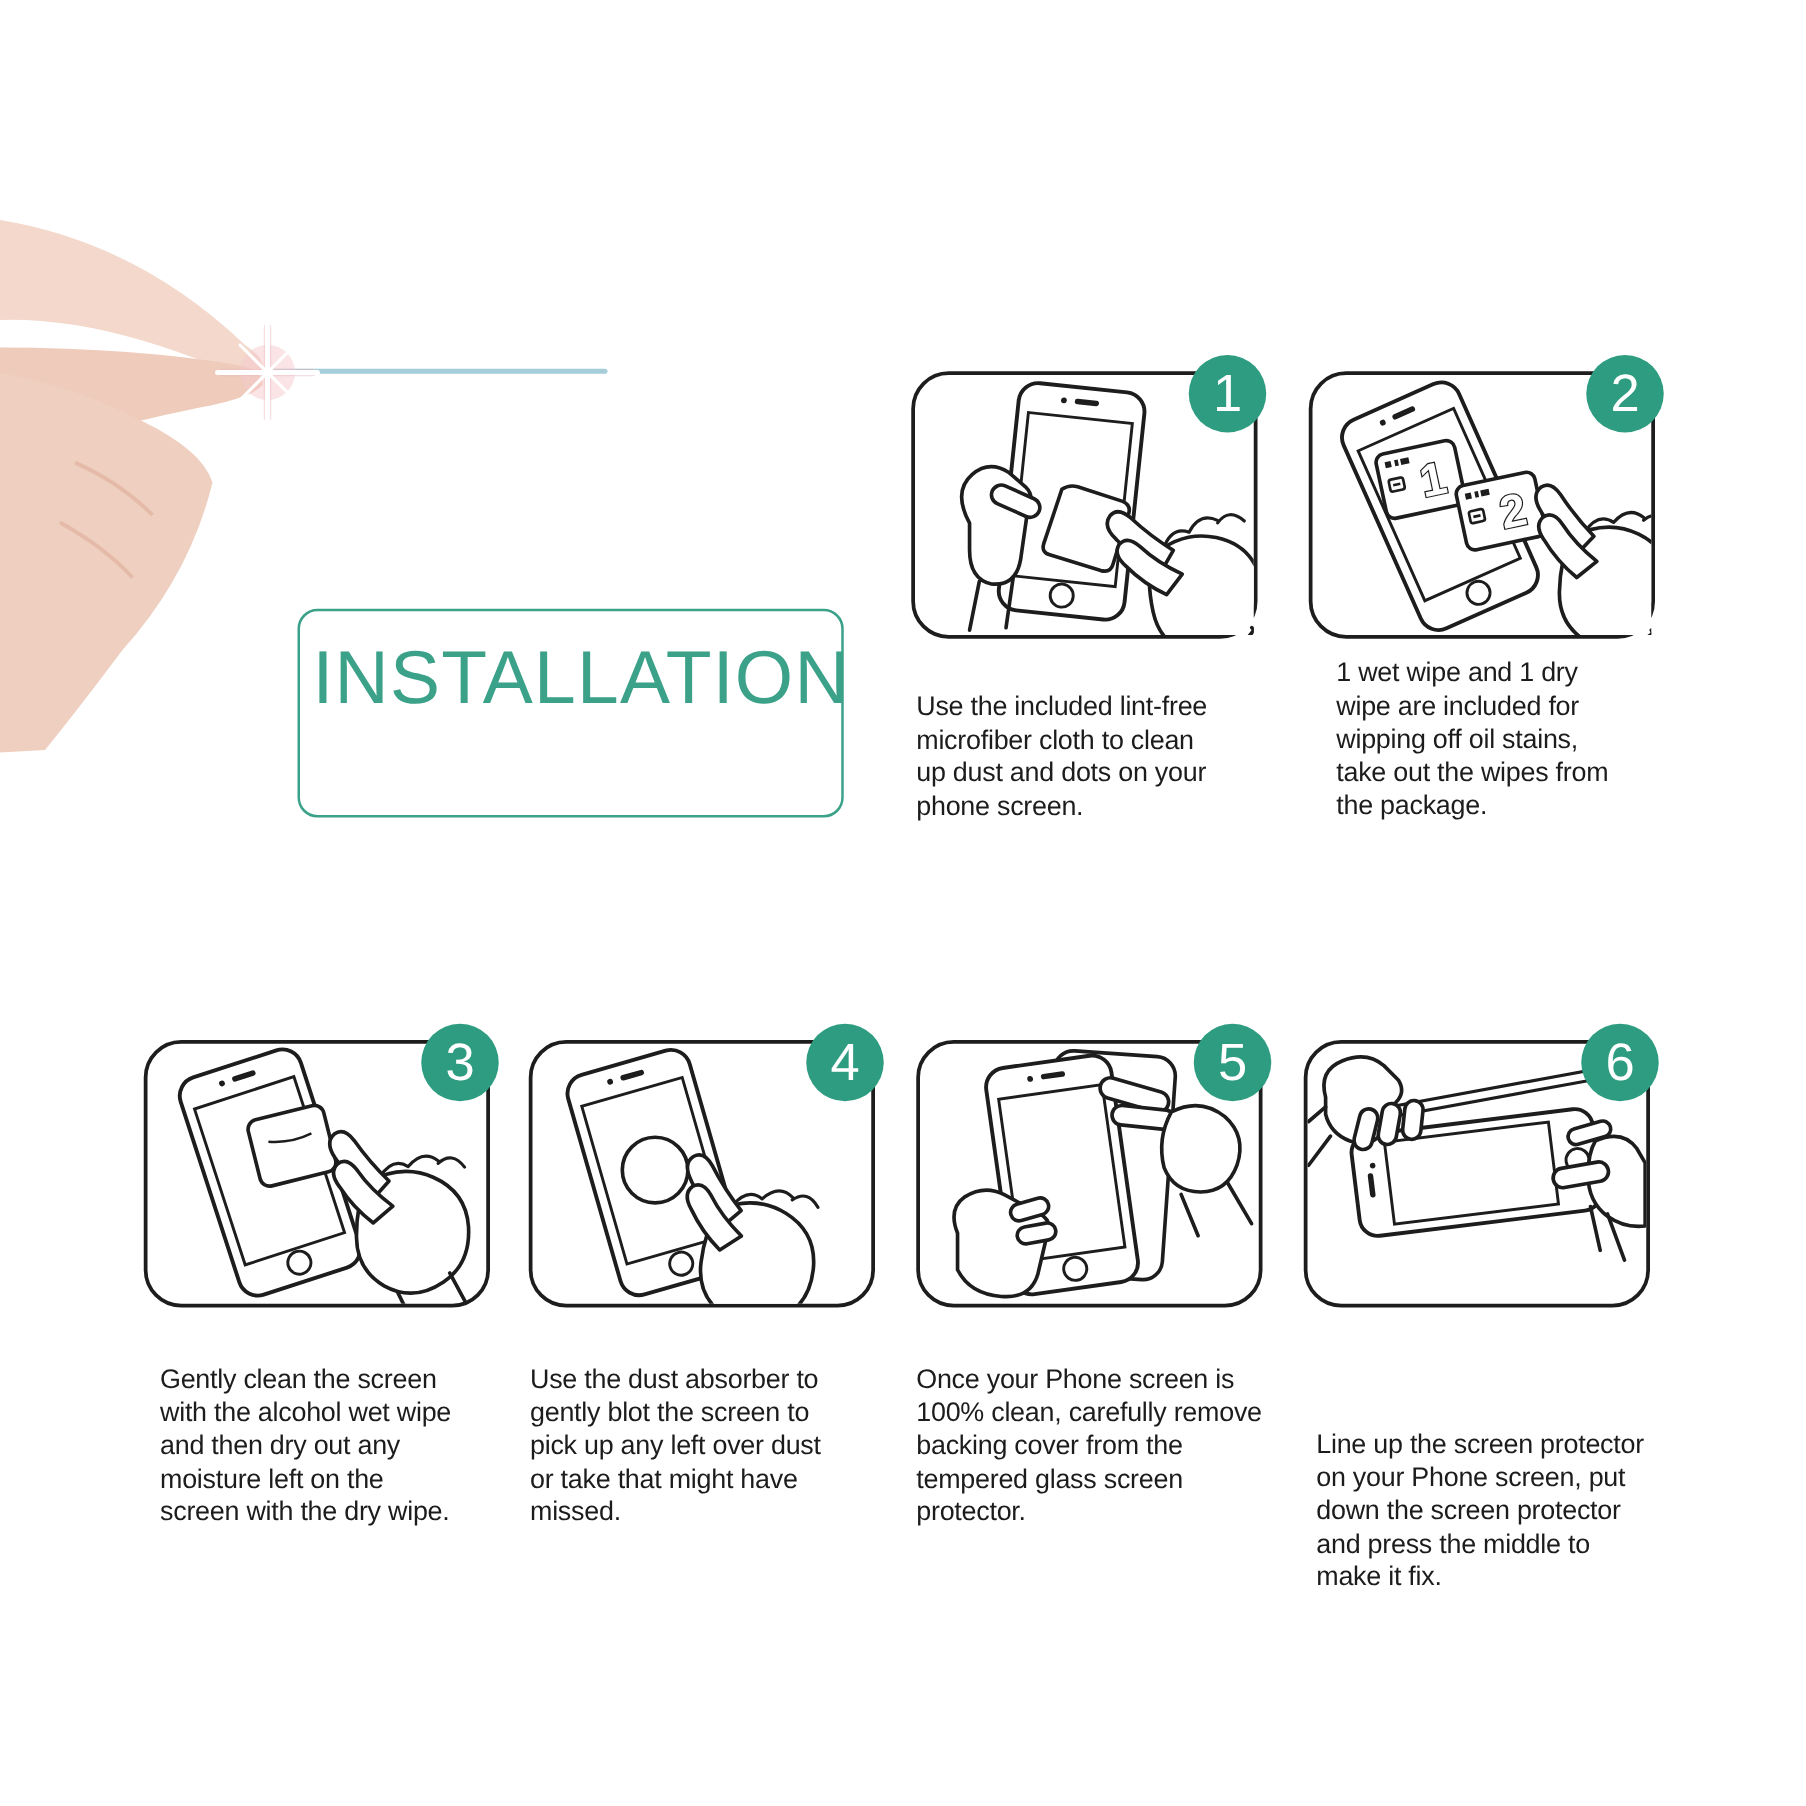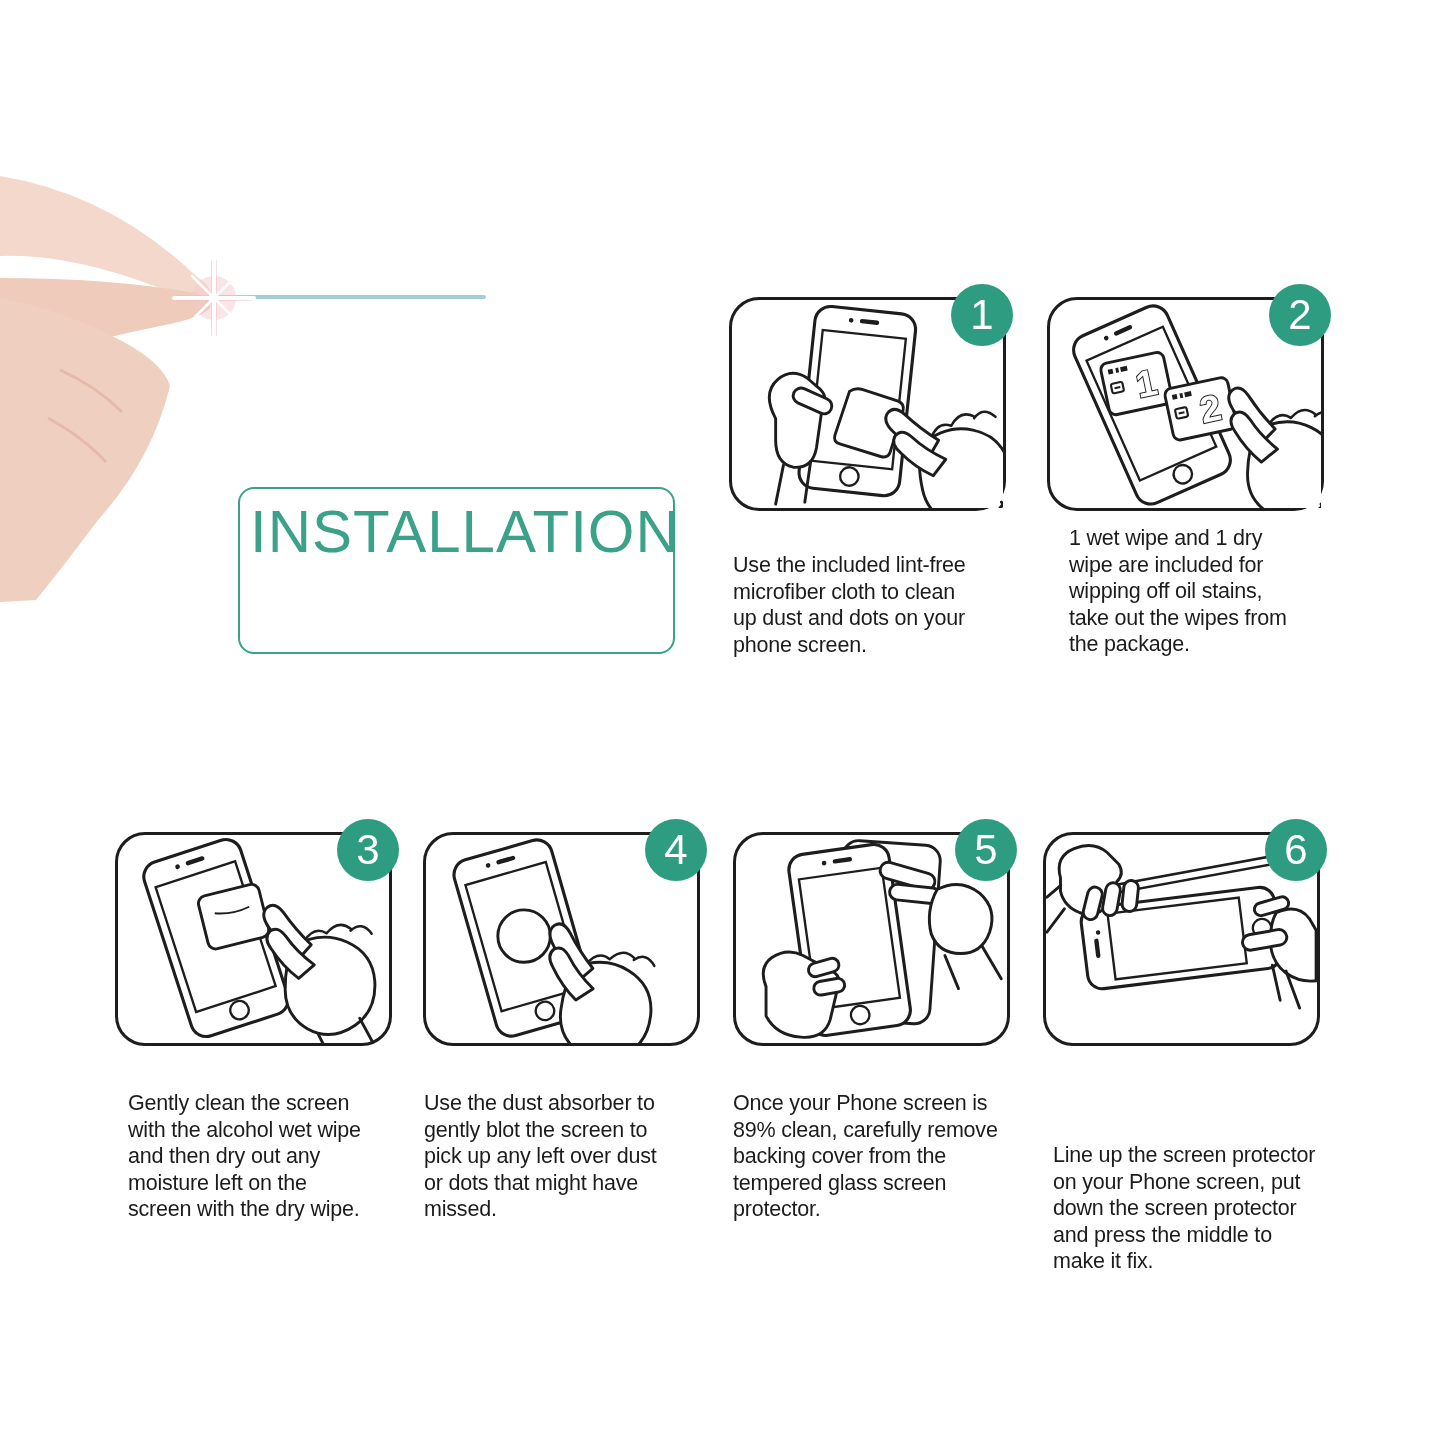--- a/index.html
+++ b/index.html
@@ -1,21 +1,21 @@
 <!DOCTYPE html>
 <html><head>
 <meta charset="utf-8">
 <style>
   html,body{margin:0;padding:0;background:#ffffff;}
   .canvas{position:relative;width:1445px;height:1445px;background:#ffffff;overflow:hidden;
           font-family:"Liberation Sans",sans-serif;}
   
   .title-box{position:absolute;left:238px;top:487px;width:437px;height:167px;
              border:2.5px solid #3ba189;border-radius:16px;box-sizing:border-box;
-             color:#3ba189;padding:6px 0 0 10px;}
+             color:#3ba189;padding:16px 0 0 10px;}
   .title-line{font-size:60px;line-height:74px;font-weight:400;letter-spacing:1px;white-space:nowrap;}
   
   .panel{position:absolute;width:277px;height:214px;border:3px solid #1d1d1d;border-radius:30px;
          box-sizing:border-box;background:#fff;}
   .panel svg.illus{position:absolute;left:0;top:0;width:271px;height:208px;}
   .badge{position:absolute;top:-16px;right:-10px;width:62px;height:62px;border-radius:50%;
          background:#2e9c80;color:#ffffff;display:flex;align-items:center;justify-content:center;
          font-size:42px;font-weight:400;z-index:3;}
   .caption{position:absolute;font-size:21.5px;line-height:26.5px;font-weight:normal;color:#1c1c1c;
            white-space:pre-line;letter-spacing:-0.2px;}
@@ -141,21 +141,21 @@
     <svg class="illus" viewBox="0 0 277 214">
       <use href="#phone-p" xlink:href="#phone-p" transform="translate(100,106) rotate(-16)"></use>
       <circle cx="100" cy="104" r="27" fill="#fff" stroke="#1d1d1d" stroke-width="3"></circle>
       <use href="#hand-r" xlink:href="#hand-r" transform="translate(128,98) rotate(16)"></use>
     </svg>
     <div class="badge">4</div>
   </div>
   <div class="caption" style="left:424px;top:1090px">Use the dust absorber to
 gently blot the screen to
 pick up any left over dust
-or dots that might have
+or take that might have
 missed.</div>
 
   <div class="panel" style="left:733px;top:832px">
     <svg class="illus" viewBox="0 0 277 214">
       <rect x="-50" y="-92" width="100" height="184" rx="16" transform="translate(154,100) rotate(4)" fill="#fff" stroke="#1d1d1d" stroke-width="3"></rect>
       <use href="#phone-p" xlink:href="#phone-p" transform="translate(116,108) rotate(-8)"></use>
       <g fill="#fff" stroke="#1d1d1d" stroke-width="3" stroke-linecap="round" stroke-linejoin="round">
         <rect x="150" y="26" width="58" height="17" rx="8.5" transform="rotate(16 150 26)"></rect>
         <rect x="158" y="50" width="52" height="16" rx="8" transform="rotate(6 158 50)"></rect>
         <path d="M206,56 Q230,44 250,60 Q268,76 260,100 Q252,122 230,122 Q208,122 200,102 Q194,78 206,56 Z"></path>
@@ -163,21 +163,21 @@
       </g>
       <g fill="#fff" stroke="#1d1d1d" stroke-width="3" stroke-linecap="round" stroke-linejoin="round">
         <path d="M30,156 Q22,136 36,126 Q52,116 68,124 L98,140 Q108,146 104,156 L96,190 Q90,210 66,208 Q40,206 30,186 Z"></path>
         <rect x="72" y="134" width="32" height="14" rx="7" transform="rotate(-16 72 134)"></rect>
         <rect x="78" y="152" width="32" height="14" rx="7" transform="rotate(-10 78 152)"></rect>
       </g>
     </svg>
     <div class="badge">5</div>
   </div>
   <div class="caption" style="left:733px;top:1090px">Once your Phone screen is
-89% clean, carefully remove
+100% clean, carefully remove
 backing cover from the
 tempered glass screen
 protector.</div>
 
   <div class="panel" style="left:1043px;top:832px">
     <svg class="illus" viewBox="0 0 277 214">
       <g transform="translate(138,106) rotate(-7)">
         <path d="M-102,-60 L100,-72 L104,-64 L-98,-52 Z" fill="#fff" stroke="#1d1d1d" stroke-width="2.6"></path>
         <rect x="-100" y="-42" width="200" height="84" rx="15" fill="#fff" stroke="#1d1d1d" stroke-width="3.2"></rect>
         <rect x="-72" y="-34" width="136" height="68" fill="#fff" stroke="#1d1d1d" stroke-width="2.4"></rect>

